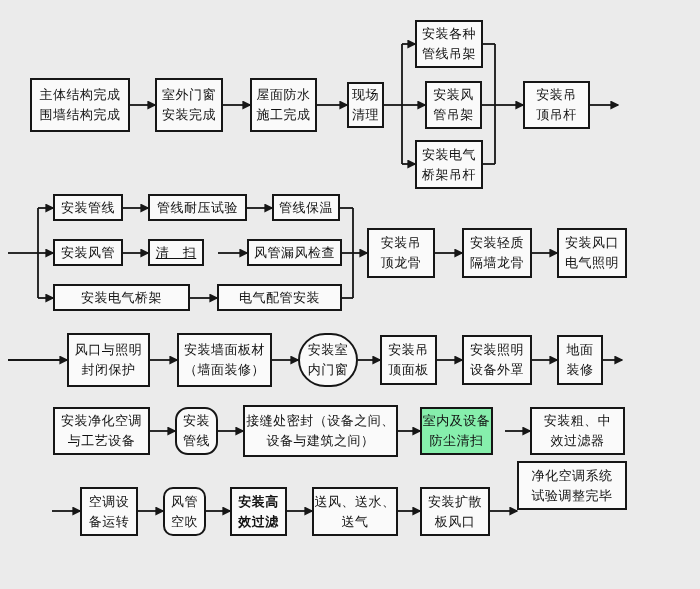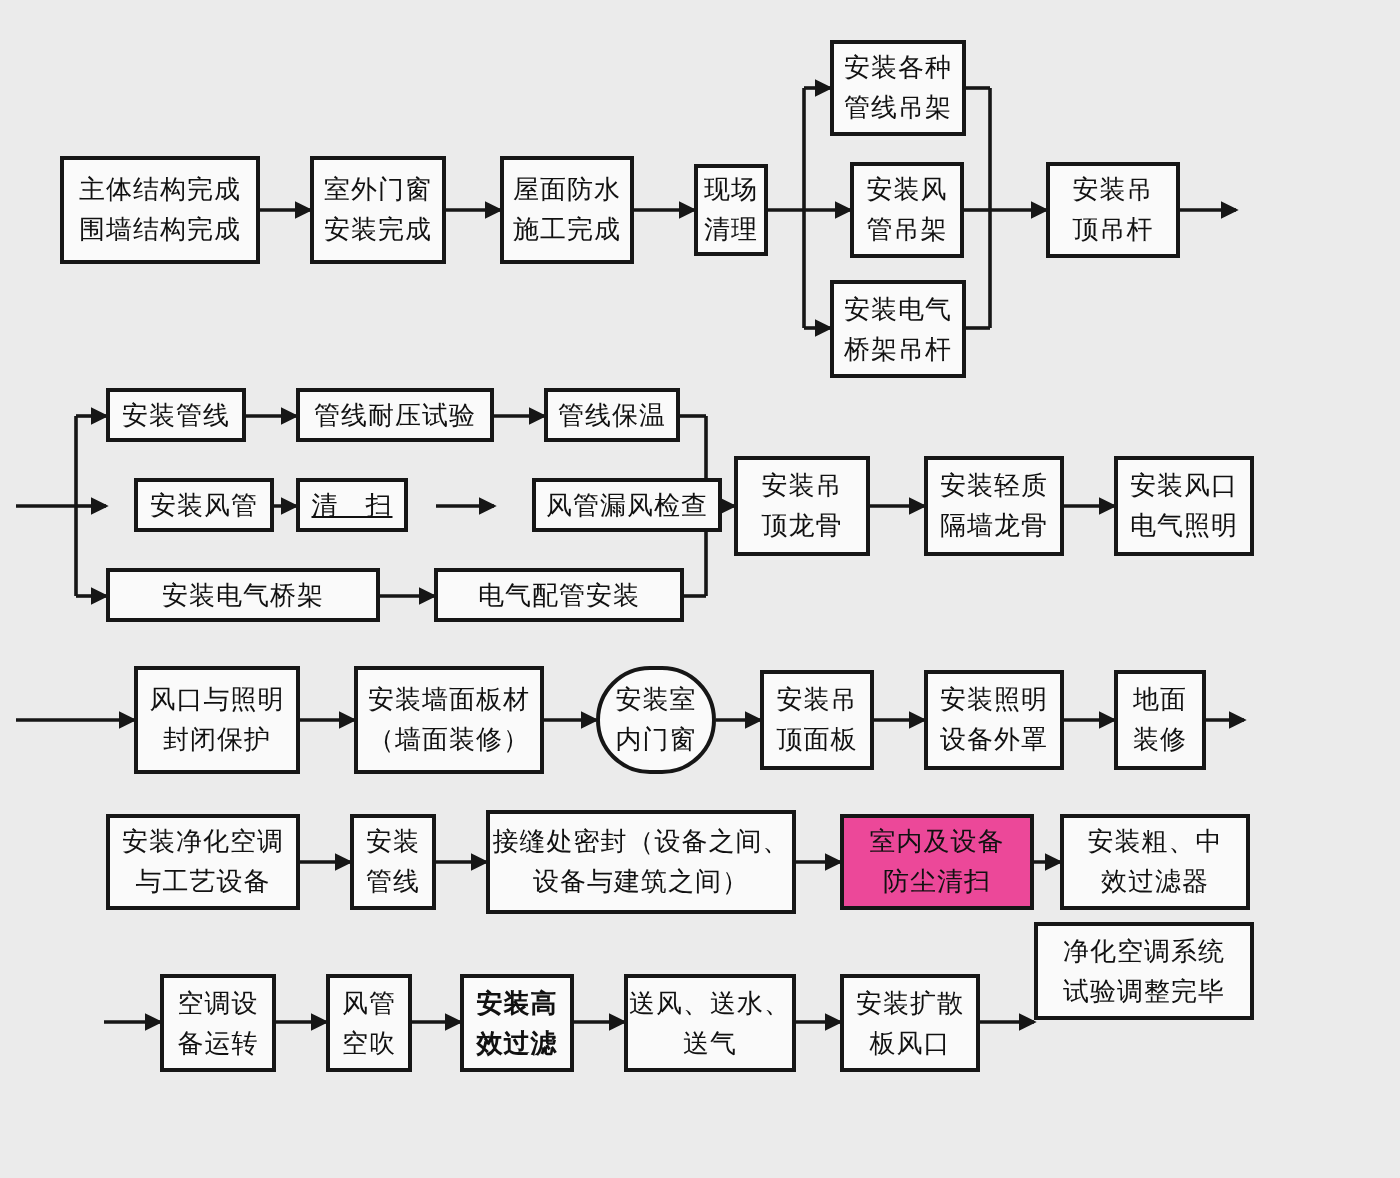--- a/index.html
+++ b/index.html
@@ -136,27 +136,27 @@
     </div>
     <div class="node" style="left: 53px; top: 194px; width: 70px; height: 27px; background: rgb(250, 250, 250); border-color: rgb(22, 22, 22); color: rgb(17, 17, 17);">
       <span class="node-line">安装管线</span>
     </div>
     <div class="node" style="left: 148px; top: 194px; width: 99px; height: 27px; background: rgb(250, 250, 250); border-color: rgb(22, 22, 22); color: rgb(17, 17, 17);">
       <span class="node-line">管线耐压试验</span>
     </div>
     <div class="node" style="left: 272px; top: 194px; width: 68px; height: 27px; background: rgb(250, 250, 250); border-color: rgb(22, 22, 22); color: rgb(17, 17, 17);">
       <span class="node-line">管线保温</span>
     </div>
-    <div class="node" style="left: 67px; top: 239px; width: 70px; height: 27px; background: rgb(250, 250, 250); border-color: rgb(22, 22, 22); color: rgb(17, 17, 17);">
+    <div class="node" style="left: 53px; top: 239px; width: 70px; height: 27px; background: rgb(250, 250, 250); border-color: rgb(22, 22, 22); color: rgb(17, 17, 17);">
       <span class="node-line">安装风管</span>
     </div>
     <div class="node" style="left: 148px; top: 239px; width: 56px; height: 27px; background: rgb(250, 250, 250); border-color: rgb(22, 22, 22); color: rgb(17, 17, 17); text-decoration: underline;">
       <span class="node-line">清　扫</span>
     </div>
-    <div class="node" style="left: 247px; top: 239px; width: 95px; height: 27px; background: rgb(250, 250, 250); border-color: rgb(22, 22, 22); color: rgb(17, 17, 17); margin-left: 19px;">
+    <div class="node" style="left: 247px; top: 239px; width: 95px; height: 27px; background: rgb(250, 250, 250); border-color: rgb(22, 22, 22); color: rgb(17, 17, 17);">
       <span class="node-line">风管漏风检查</span>
     </div>
     <div class="node" style="left: 53px; top: 284px; width: 137px; height: 27px; background: rgb(250, 250, 250); border-color: rgb(22, 22, 22); color: rgb(17, 17, 17);">
       <span class="node-line">安装电气桥架</span>
     </div>
     <div class="node" style="left: 217px; top: 284px; width: 125px; height: 27px; background: rgb(250, 250, 250); border-color: rgb(22, 22, 22); color: rgb(17, 17, 17);">
       <span class="node-line">电气配管安装</span>
     </div>
     <div class="node" style="left: 367px; top: 228px; width: 68px; height: 50px; background: rgb(250, 250, 250); border-color: rgb(22, 22, 22); color: rgb(17, 17, 17);">
       <span class="node-line">安装吊</span>
@@ -191,41 +191,41 @@
       <span class="node-line">设备外罩</span>
     </div>
     <div class="node" style="left: 557px; top: 335px; width: 46px; height: 50px; background: rgb(250, 250, 250); border-color: rgb(22, 22, 22); color: rgb(17, 17, 17);">
       <span class="node-line">地面</span>
       <span class="node-line">装修</span>
     </div>
     <div class="node" style="left: 53px; top: 407px; width: 97px; height: 48px; background: rgb(250, 250, 250); border-color: rgb(22, 22, 22); color: rgb(17, 17, 17);">
       <span class="node-line">安装净化空调</span>
       <span class="node-line">与工艺设备</span>
     </div>
-    <div class="node" style="left: 175px; top: 407px; width: 43px; height: 48px; background: rgb(250, 250, 250); border-color: rgb(22, 22, 22); color: rgb(17, 17, 17);">
+    <div class="node" style="left: 175px; top: 407px; width: 43px; height: 48px; background: rgb(250, 250, 250); border-color: rgb(22, 22, 22); color: rgb(17, 17, 17); border-radius: 13px;">
       <span class="node-line">安装</span>
       <span class="node-line">管线</span>
     </div>
     <div class="node" style="left: 243px; top: 405px; width: 155px; height: 52px; background: rgb(250, 250, 250); border-color: rgb(22, 22, 22); color: rgb(17, 17, 17);">
       <span class="node-line">接缝处密封（设备之间、</span>
       <span class="node-line">设备与建筑之间）</span>
     </div>
-    <div class="node" style="left: 420px; top: 407px; width: 97px; height: 48px; background: #ec4899; border-color: rgb(22, 22, 22); color: rgb(17, 17, 17);">
+    <div class="node" style="left: 420px; top: 407px; width: 73px; height: 48px; background: #86efac; border-color: rgb(22, 22, 22); color: rgb(17, 17, 17);">
       <span class="node-line">室内及设备</span>
       <span class="node-line">防尘清扫</span>
     </div>
     <div class="node" style="left: 530px; top: 407px; width: 95px; height: 48px; background: rgb(250, 250, 250); border-color: rgb(22, 22, 22); color: rgb(17, 17, 17);">
       <span class="node-line">安装粗、中</span>
       <span class="node-line">效过滤器</span>
     </div>
     <div class="node" style="left: 80px; top: 487px; width: 58px; height: 49px; background: rgb(250, 250, 250); border-color: rgb(22, 22, 22); color: rgb(17, 17, 17);">
       <span class="node-line">空调设</span>
       <span class="node-line">备运转</span>
     </div>
-    <div class="node" style="left: 163px; top: 487px; width: 43px; height: 49px; background: rgb(250, 250, 250); border-color: rgb(22, 22, 22); color: rgb(17, 17, 17);">
+    <div class="node" style="left: 163px; top: 487px; width: 43px; height: 49px; background: rgb(250, 250, 250); border-color: rgb(22, 22, 22); color: rgb(17, 17, 17); border-radius: 10px;">
       <span class="node-line">风管</span>
       <span class="node-line">空吹</span>
     </div>
     <div class="node bold" style="left: 230px; top: 487px; width: 57px; height: 49px; background: rgb(250, 250, 250); border-color: rgb(22, 22, 22); color: rgb(17, 17, 17);">
       <span class="node-line">安装高</span>
       <span class="node-line">效过滤</span>
     </div>
     <div class="node" style="left: 312px; top: 487px; width: 86px; height: 49px; background: rgb(250, 250, 250); border-color: rgb(22, 22, 22); color: rgb(17, 17, 17);">
       <span class="node-line">送风、送水、</span>
       <span class="node-line">送气</span>

